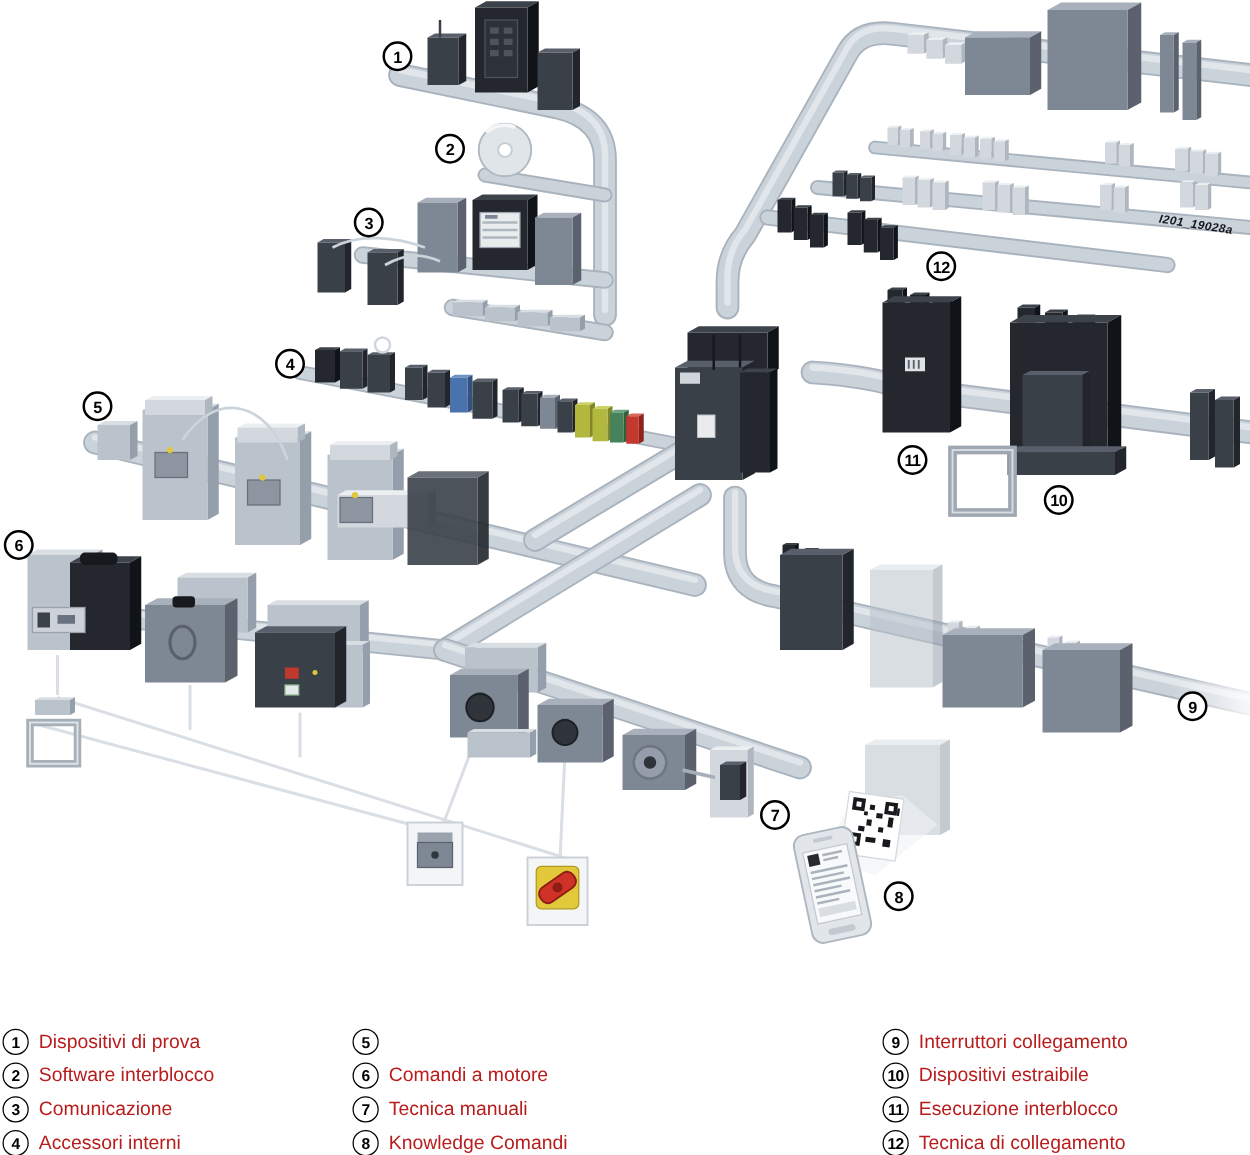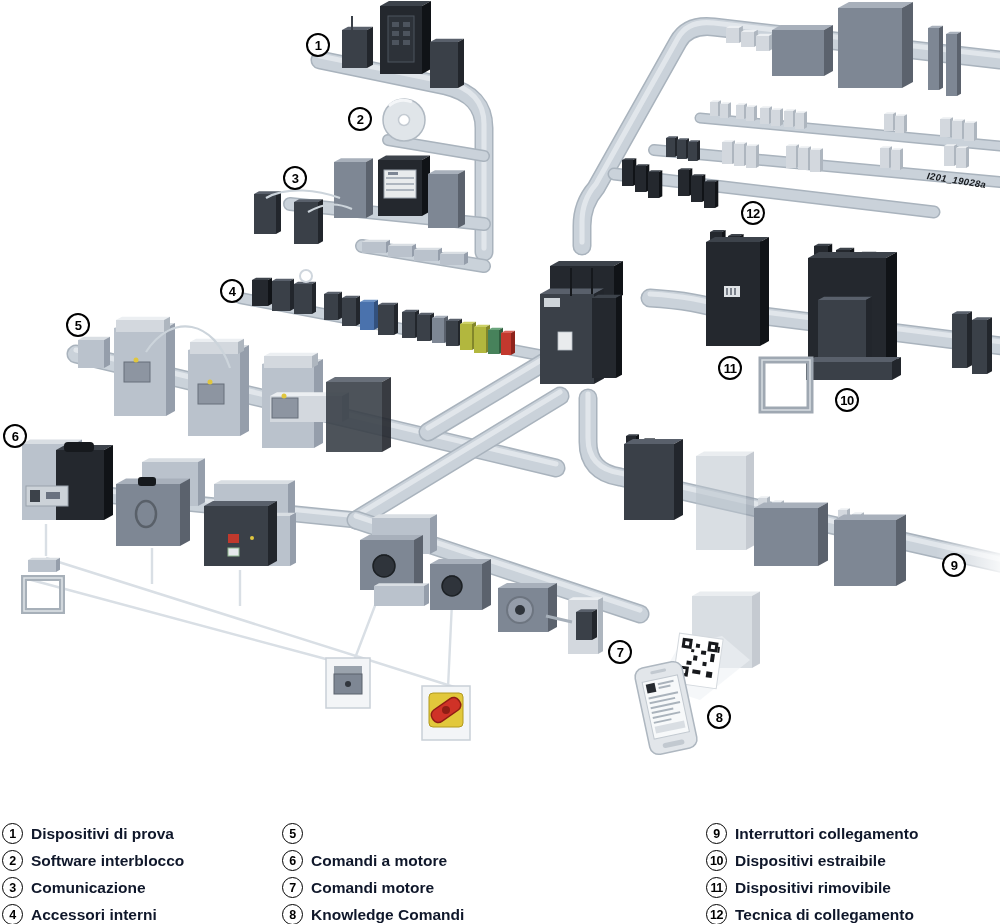--- a/index.html
+++ b/index.html
@@ -12,21 +12,21 @@
            transform:translate(-50%,-50%);box-sizing:border-box;color:#000;z-index:5}
   .watermark{position:absolute;left:928px;top:170px;font-size:9.5px;font-weight:bold;
              font-style:italic;color:#15181c;transform:rotate(9deg);transform-origin:left top;
              letter-spacing:.4px;white-space:nowrap;z-index:4}
   .legend{position:absolute;top:823px;display:flex;flex-direction:column;gap:6px;z-index:6}
   .leg-c1{left:2px}.leg-c2{left:282px}.leg-c3{left:706px}
   .lrow{display:flex;align-items:center;gap:8px;height:21px}
   .lnum{width:21px;height:21px;border:1.7px solid #000;border-radius:50%;display:flex;
         align-items:center;justify-content:center;font-size:12.5px;font-weight:bold;
         box-sizing:border-box;flex:none;color:#000;letter-spacing:-0.5px}
-  .ltxt{font-size:15.5px;font-weight:bold;color:#0f172a;white-space:nowrap}
+  .ltxt{font-size:15.5px;font-weight:normal;color:#b91c1c;white-space:nowrap}
   .wireg path{fill:none;stroke:#d9dfe5;stroke-width:2.4}
   .wire{fill:none;stroke:#ccd4db;stroke-width:2.2}
 </style>
 </head>
 <body>
 
 <div class="stage" id="stage">
 
   <svg width="1000" height="820" viewBox="0 0 1000 820">
     <defs>
@@ -638,39 +638,39 @@
   <div class="legend leg-c2">
     <div class="lrow">
         <span class="lnum">5</span>
       </div>
     <div class="lrow">
         <span class="lnum">6</span>
         <span class="ltxt">Comandi a motore</span>
       </div>
     <div class="lrow">
         <span class="lnum">7</span>
-        <span class="ltxt">Comandi motore</span>
+        <span class="ltxt">Tecnica manuali</span>
       </div>
     <div class="lrow">
         <span class="lnum">8</span>
         <span class="ltxt">Knowledge Comandi</span>
       </div>
   </div>
   <div class="legend leg-c3">
     <div class="lrow">
         <span class="lnum">9</span>
         <span class="ltxt">Interruttori collegamento</span>
       </div>
     <div class="lrow">
         <span class="lnum">10</span>
         <span class="ltxt">Dispositivi estraibile</span>
       </div>
     <div class="lrow">
         <span class="lnum">11</span>
-        <span class="ltxt">Dispositivi rimovibile</span>
+        <span class="ltxt">Esecuzione interblocco</span>
       </div>
     <div class="lrow">
         <span class="lnum">12</span>
         <span class="ltxt">Tecnica di collegamento</span>
       </div>
   </div>
 <div class="callout" style="left: 318px; top: 45px;">1</div>
     <div class="callout" style="left: 360px; top: 119px;">2</div>
     <div class="callout" style="left: 295px; top: 178px;">3</div>
     <div class="callout" style="left: 232px; top: 291px;">4</div>

